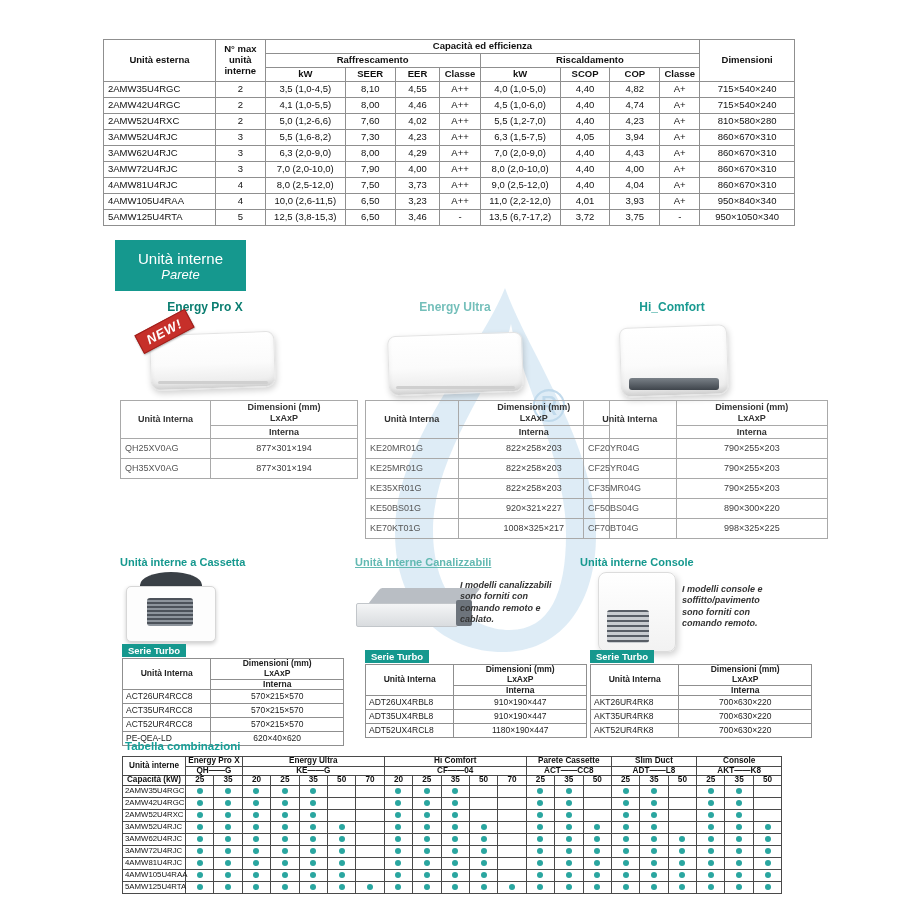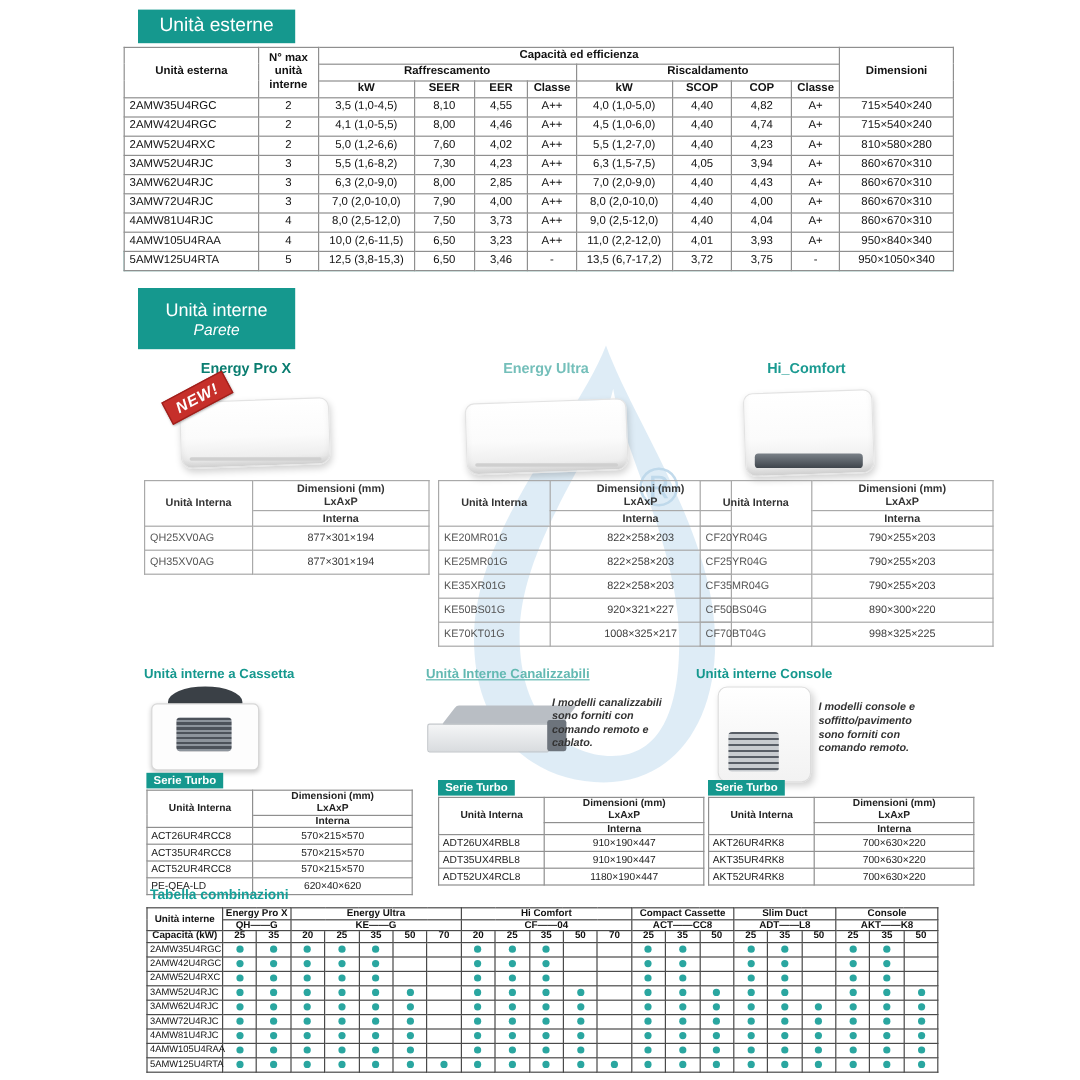--- a/index.html
+++ b/index.html
@@ -62,23 +62,20 @@
 <body>
 
 <div id="page">
 
   <svg class="abs" style="left:320px;top:280px;z-index:0;" width="320" height="380" viewBox="0 0 320 380">
     <path fill-rule="evenodd" fill="#c3dcee" opacity="0.55" d="M185 8 C160 72 75 162 75 252 C75 332 126 372 183 372 C240 372 276 325 276 255 C276 165 208 72 185 8 Z
          M191 44 C180 95 113 172 113 250 C113 317 150 350 190 350 C230 350 246 312 246 255 C246 177 200 98 191 44 Z"></path>
     <text x="212" y="142" font-size="46" fill="#bcd7ea" opacity="0.9" id="wm-r">®</text>
   </svg>
 
-  <div class="abs teal-box" style="left:115px;top:8px;width:131px;height:28px;">
-    <span style="font-size:16px;">Unità esterne</span>
-  </div>
 
   <table id="ext-table" class="abs" style="left:103px;top:39px;z-index:1;">
       <colgroup>
         <col style="width:16.2%">
         <col style="width:7.2%">
         <col style="width:11.6%">
         <col style="width:7.2%">
         <col style="width:6.5%">
         <col style="width:5.8%">
         <col style="width:11.6%">
@@ -158,21 +155,21 @@
           <td class="">4,05</td>
           <td class="">3,94</td>
           <td class="">A+</td>
           <td class="">860×670×310</td>
         </tr>
         <tr>
           <td class="model">3AMW62U4RJC</td>
           <td class="">3</td>
           <td class="">6,3 (2,0-9,0)</td>
           <td class="">8,00</td>
-          <td class="">2,85</td>
+          <td class="">4,29</td>
           <td class="">A++</td>
           <td class="">7,0 (2,0-9,0)</td>
           <td class="">4,40</td>
           <td class="">4,43</td>
           <td class="">A+</td>
           <td class="">860×670×310</td>
         </tr>
         <tr>
           <td class="model">3AMW72U4RJC</td>
           <td class="">3</td>
@@ -485,21 +482,21 @@
         <col style="width:28.4px">
         <col style="width:28.4px">
         <col style="width:28.4px">
       </colgroup>
       <tbody>
         <tr>
           <th rowspan="2">Unità interne</th>
           <th class="gs" colspan="2">Energy Pro X</th>
           <th class="gs" colspan="5">Energy Ultra</th>
           <th class="gs" colspan="5">Hi Comfort</th>
-          <th class="gs" colspan="3">Compact Cassette</th>
+          <th class="gs" colspan="3">Parete Cassette</th>
           <th class="gs" colspan="3">Slim Duct</th>
           <th class="gs" colspan="3">Console</th>
         </tr>
         <tr>
           <th class="gs" colspan="2">QH——G</th>
           <th class="gs" colspan="5">KE——G</th>
           <th class="gs" colspan="5">CF——04</th>
           <th class="gs" colspan="3">ACT——CC8</th>
           <th class="gs" colspan="3">ADT——L8</th>
           <th class="gs" colspan="3">AKT——K8</th>

